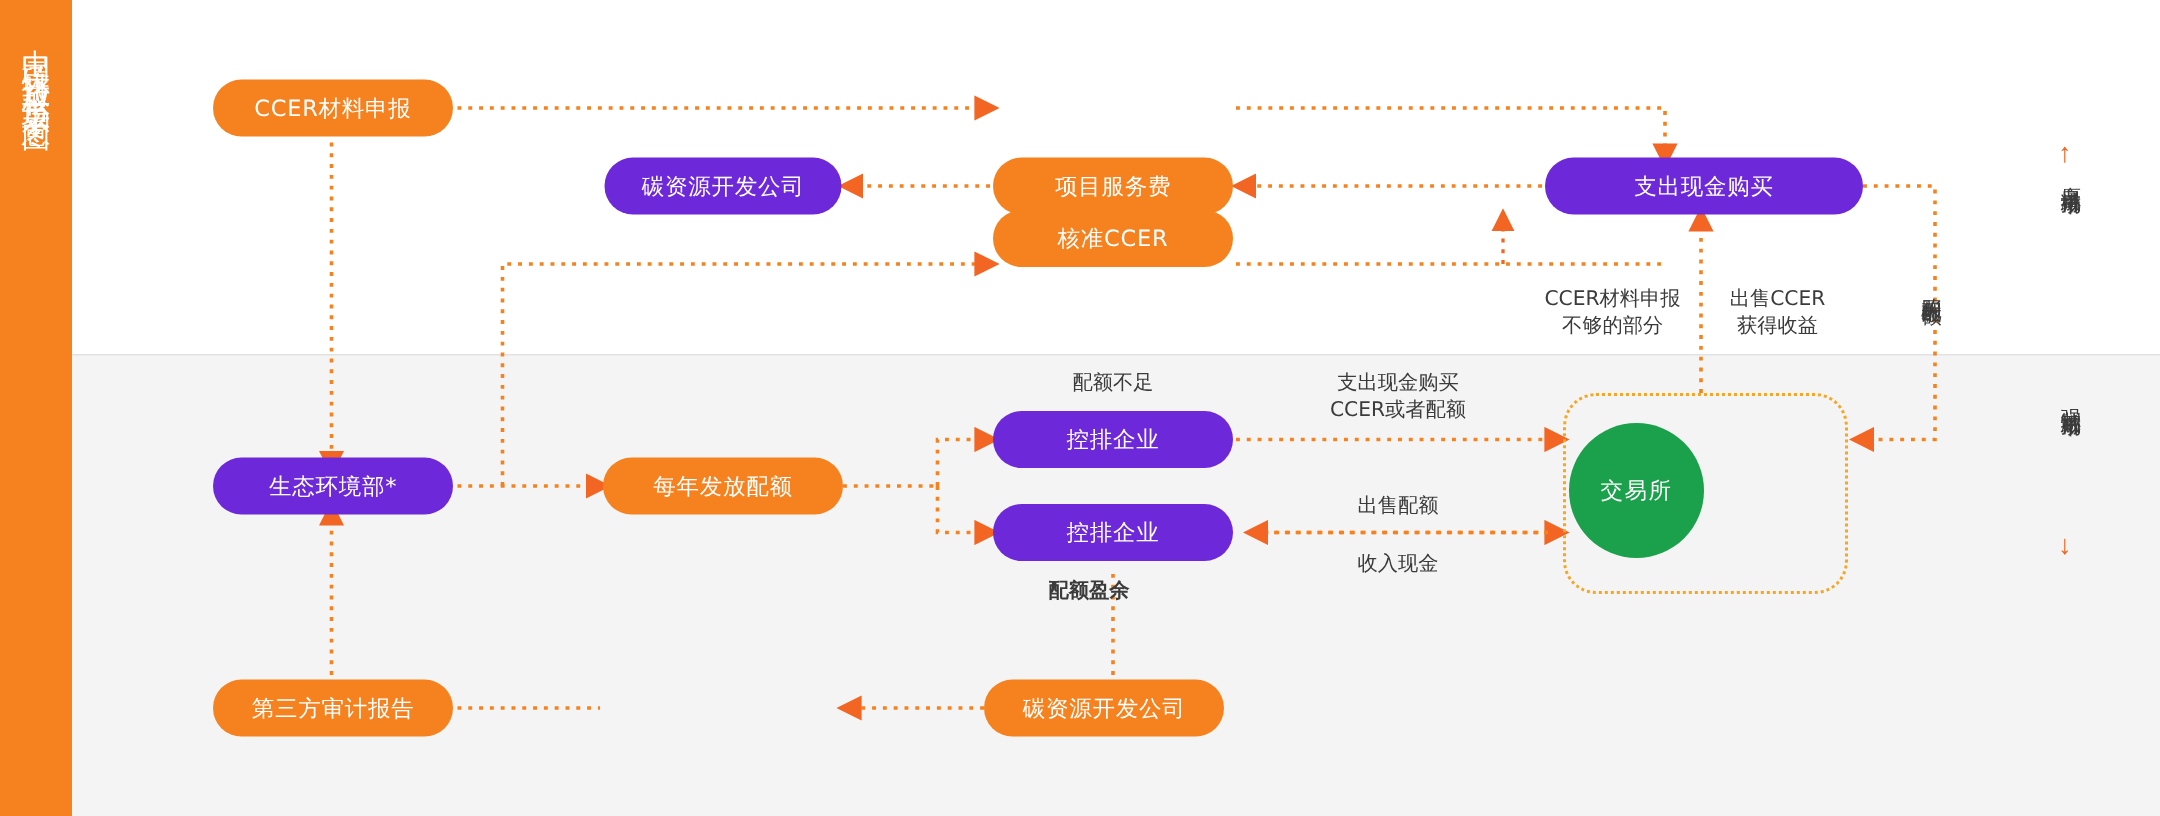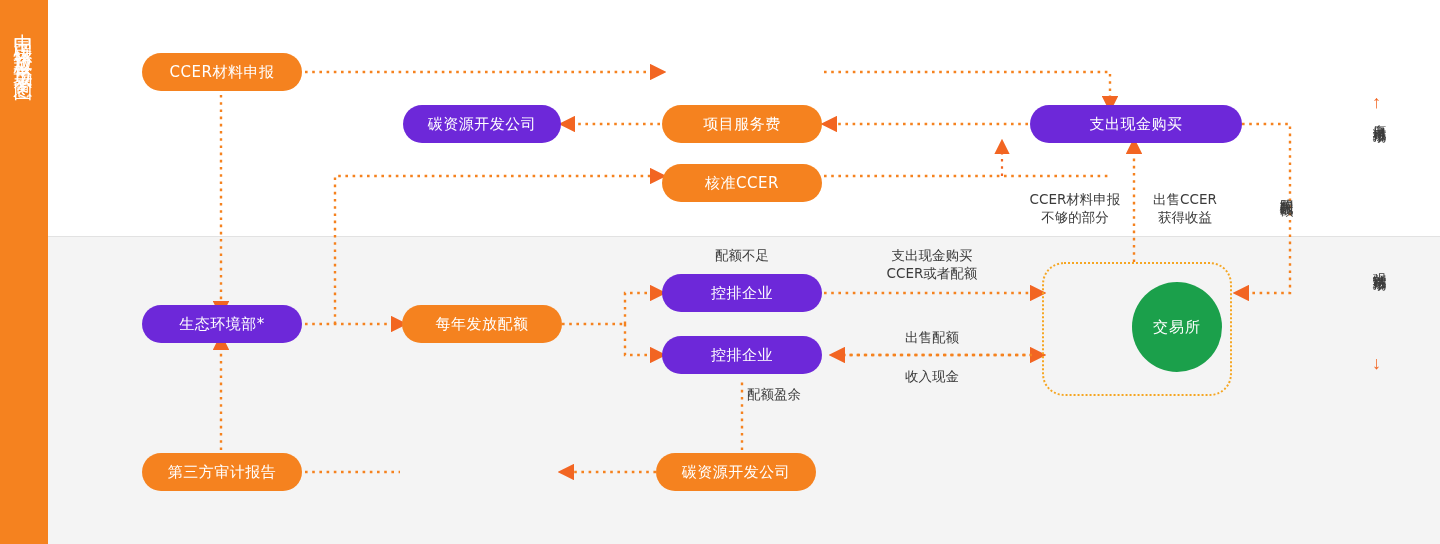--- a/index.html
+++ b/index.html
@@ -132,21 +132,21 @@
 
   <div class="node green" style="left:403px;top:105px;width:158px;">
     <span>碳资源开发公司</span>
     </div>
 
 
   <div class="node orange" style="left:662px;top:105px;width:160px;">
     <span>项目服务费</span>
     </div>
 
-  <div class="node orange" style="left:662px;top:164px;width:160px;justify-content:center;">
+  <div class="node orange" style="left:662px;top:140px;width:160px;justify-content:center;">
     <span>核准CCER</span>
     </div>
 
   <div class="node green" style="left:1030px;top:105px;width:212px;">
     <span>支出现金购买</span>
     </div>
 
   <div class="node green" style="left:142px;top:305px;width:160px;">
     <span>生态环境部*</span>
     </div>
@@ -166,35 +166,35 @@
   <div class="node orange" style="left:142px;top:453px;width:160px;">
     <span>第三方审计报告</span>
     </div>
 
 
   <div class="node orange" style="left:656px;top:453px;width:160px;">
     <span>碳资源开发公司</span>
     </div>
 
   <div class="exchange-frame" style="left:1042px;top:262px;width:186px;height:130px;"></div>
-  <div class="circle-node" style="left:1132px;top:282px;width:90px;height:90px;">
+  <div class="circle-node" style="left:1046px;top:282px;width:90px;height:90px;">
     <span>交易所</span>
     </div>
 
   <div class="lbl" style="left:1007px;top:190px;width:136px;">CCER材料申报
 不够的部分</div>
 
   <div class="lbl" style="left:1141px;top:190px;width:88px;">出售CCER
 获得收益</div>
 
   <div class="vlbl" style="left:1278px;top:188px;height:104px;">购买碳配额</div>
 
   <div class="lbl" style="left:692px;top:246px;width:100px;">配额不足</div>
 
-  <div class="lbl" style="left:724px;top:385px;width:100px;">配额盈余</div>
+  <div class="lbl" style="left:676px;top:385px;width:100px;font-weight:bold;">配额盈余</div>
 
   <div class="lbl" style="left:858px;top:246px;width:148px;">支出现金购买
 CCER或者配额</div>
 
   <div class="lbl" style="left:878px;top:328px;width:108px;">出售配额</div>
 
   <div class="lbl" style="left:878px;top:367px;width:108px;">收入现金</div>
 
   <div style="position:absolute;left:1372px;top:95px;color:#f26522;font-size:18px;line-height:14px;">↑</div>
   <div class="vlbl" style="left:1371px;top:114px;height:112px;">自愿减排市场</div>

